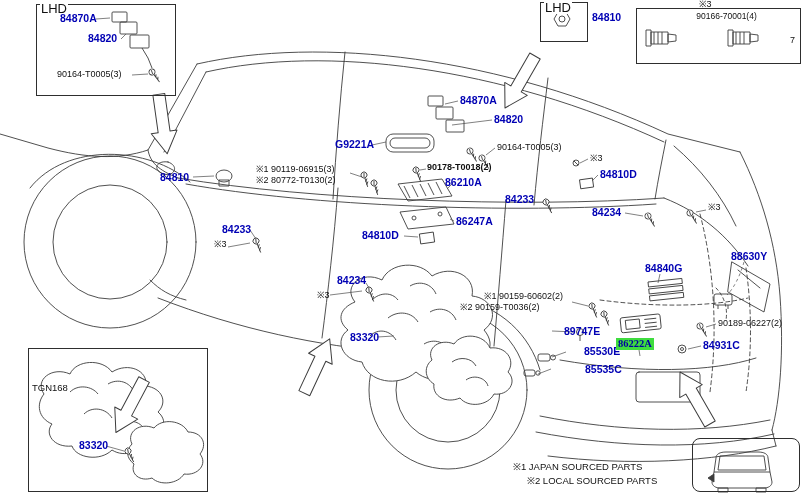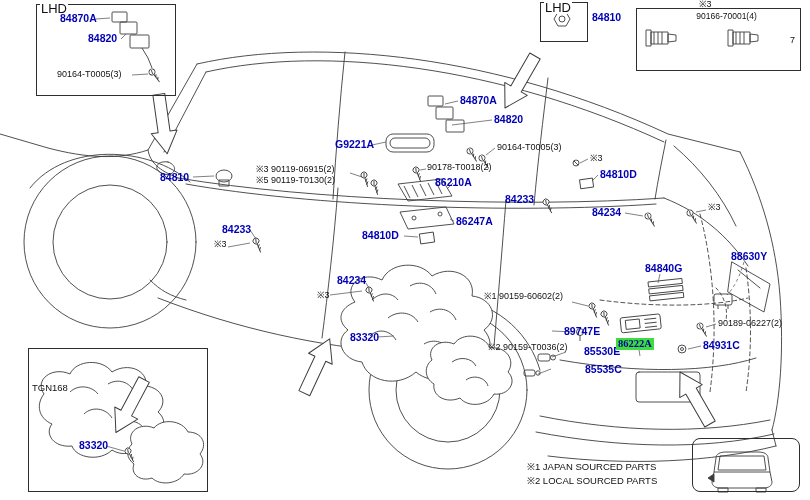--- a/index.html
+++ b/index.html
@@ -215,64 +215,64 @@
   </svg>
 
   <div class="boxline" style="left:36px;top:4px;width:140px;height:92px;"></div>
   <span class="box-title" style="left:40px;top:2px;">LHD</span>
 
   <div class="boxline" style="left:540px;top:2px;width:48px;height:40px;"></div>
   <span class="box-title" style="left:544px;top:1px;">LHD</span>
   <span class="lbl" style="left:592px;top:12px;">84810</span>
 
   <span class="lbl plain" style="left:699px;top:0px;">※3</span>
-  <div class="boxline fbox" style="left:636px;top:8px;width:165px;height:63px;padding-left:16px;">
+  <div class="boxline fbox" style="left:636px;top:8px;width:165px;height:56px;padding-left:16px;">
     <div class="fcell">
       <div class="fcell-label">90166-70001(4)</div>
       <span class="fqty">7</span>
     </div>
   </div>
 
   <div class="boxline" style="left:28px;top:348px;width:180px;height:144px;"></div>
   <span class="lbl plain" style="left:32px;top:351px;font-size:9.5px;margin-top:32px;">TGN168</span>
   <span class="lbl" style="left:79px;top:440px;">83320</span>
 
   <div class="boxline rounded" style="left:692px;top:438px;width:108px;height:54px;"></div>
 
-  <span class="legend-line" style="left:527px;top:460px;">※1 JAPAN SOURCED PARTS</span>
+  <span class="legend-line" style="left:513px;top:460px;">※1 JAPAN SOURCED PARTS</span>
   <span class="legend-line" style="left:527px;top:474px;text-align:center;">※2 LOCAL SOURCED PARTS</span>
 
   <span class="lbl" style="left:60px;top:13px;">84870A</span>
   <span class="lbl" style="left:88px;top:33px;">84820</span>
   <span class="lbl plain" style="left:57px;top:70px;">90164-T0005(3)</span>
   <span class="lbl" style="left:160px;top:172px;">84810</span>
   <span class="lbl" style="left:222px;top:224px;">84233</span>
   <span class="lbl plain" style="left:214px;top:240px;">※3</span>
   <span class="lbl" style="left:335px;top:139px;">G9221A</span>
-  <span class="lbl plain" style="left:256px;top:165px;">※3 90119-06915(2)</span>
-  <span class="lbl plain" style="left:256px;top:176px;">※5 90119-T0130(2)</span>
-  <span class="lbl plain" style="left:427px;top:163px;">90178-T0018(2)</span>
-  <span class="lbl" style="left:435px;top:177px;">86210A</span>
+  <span class="lbl plain" style="left:256px;top:165px;">※1 90119-06915(3)</span>
+  <span class="lbl plain" style="left:256px;top:176px;">※2 80772-T0130(2)</span>
+  <span class="lbl plain" style="left:427px;top:163px;font-weight:bold;">90178-T0018(2)</span>
+  <span class="lbl" style="left:445px;top:177px;">86210A</span>
   <span class="lbl" style="left:456px;top:216px;">86247A</span>
   <span class="lbl" style="left:362px;top:230px;">84810D</span>
   <span class="lbl" style="left:460px;top:95px;">84870A</span>
   <span class="lbl" style="left:494px;top:114px;">84820</span>
   <span class="lbl plain" style="left:497px;top:143px;">90164-T0005(3)</span>
   <span class="lbl" style="left:505px;top:194px;">84233</span>
   <span class="lbl plain" style="left:590px;top:154px;">※3</span>
   <span class="lbl" style="left:600px;top:169px;">84810D</span>
   <span class="lbl" style="left:592px;top:207px;">84234</span>
   <span class="lbl plain" style="left:708px;top:203px;">※3</span>
   <span class="lbl" style="left:645px;top:263px;text-align:center;">84840G</span>
   <span class="lbl" style="left:731px;top:251px;">88630Y</span>
   <span class="lbl" style="left:337px;top:275px;">84234</span>
   <span class="lbl plain" style="left:317px;top:291px;">※3</span>
   <span class="lbl" style="left:350px;top:332px;">83320</span>
   <span class="lbl plain" style="left:484px;top:292px;">※1 90159-60602(2)</span>
-  <span class="lbl plain" style="left:488px;top:303px;margin-top:40px;">※2 90159-T0036(2)</span>
+  <span class="lbl plain" style="left:460px;top:303px;">※2 90159-T0036(2)</span>
   <span class="lbl" style="left:520px;top:326px;padding-left:44px;">89747E</span>
   <span class="lbl" style="left:568px;top:346px;margin-left:16px;">85530E</span>
   <span class="lbl" style="left:553px;top:364px;margin-left:32px;">85535C</span>
   <span class="lbl hl" style="left:616px;top:338px;font-family:Liberation Serif, serif;">86222A</span>
   <span class="lbl plain" style="left:718px;top:319px;">90189-06227(2)</span>
   <span class="lbl" style="left:703px;top:340px;">84931C</span>
 
 </div>
 
 </body></html>

